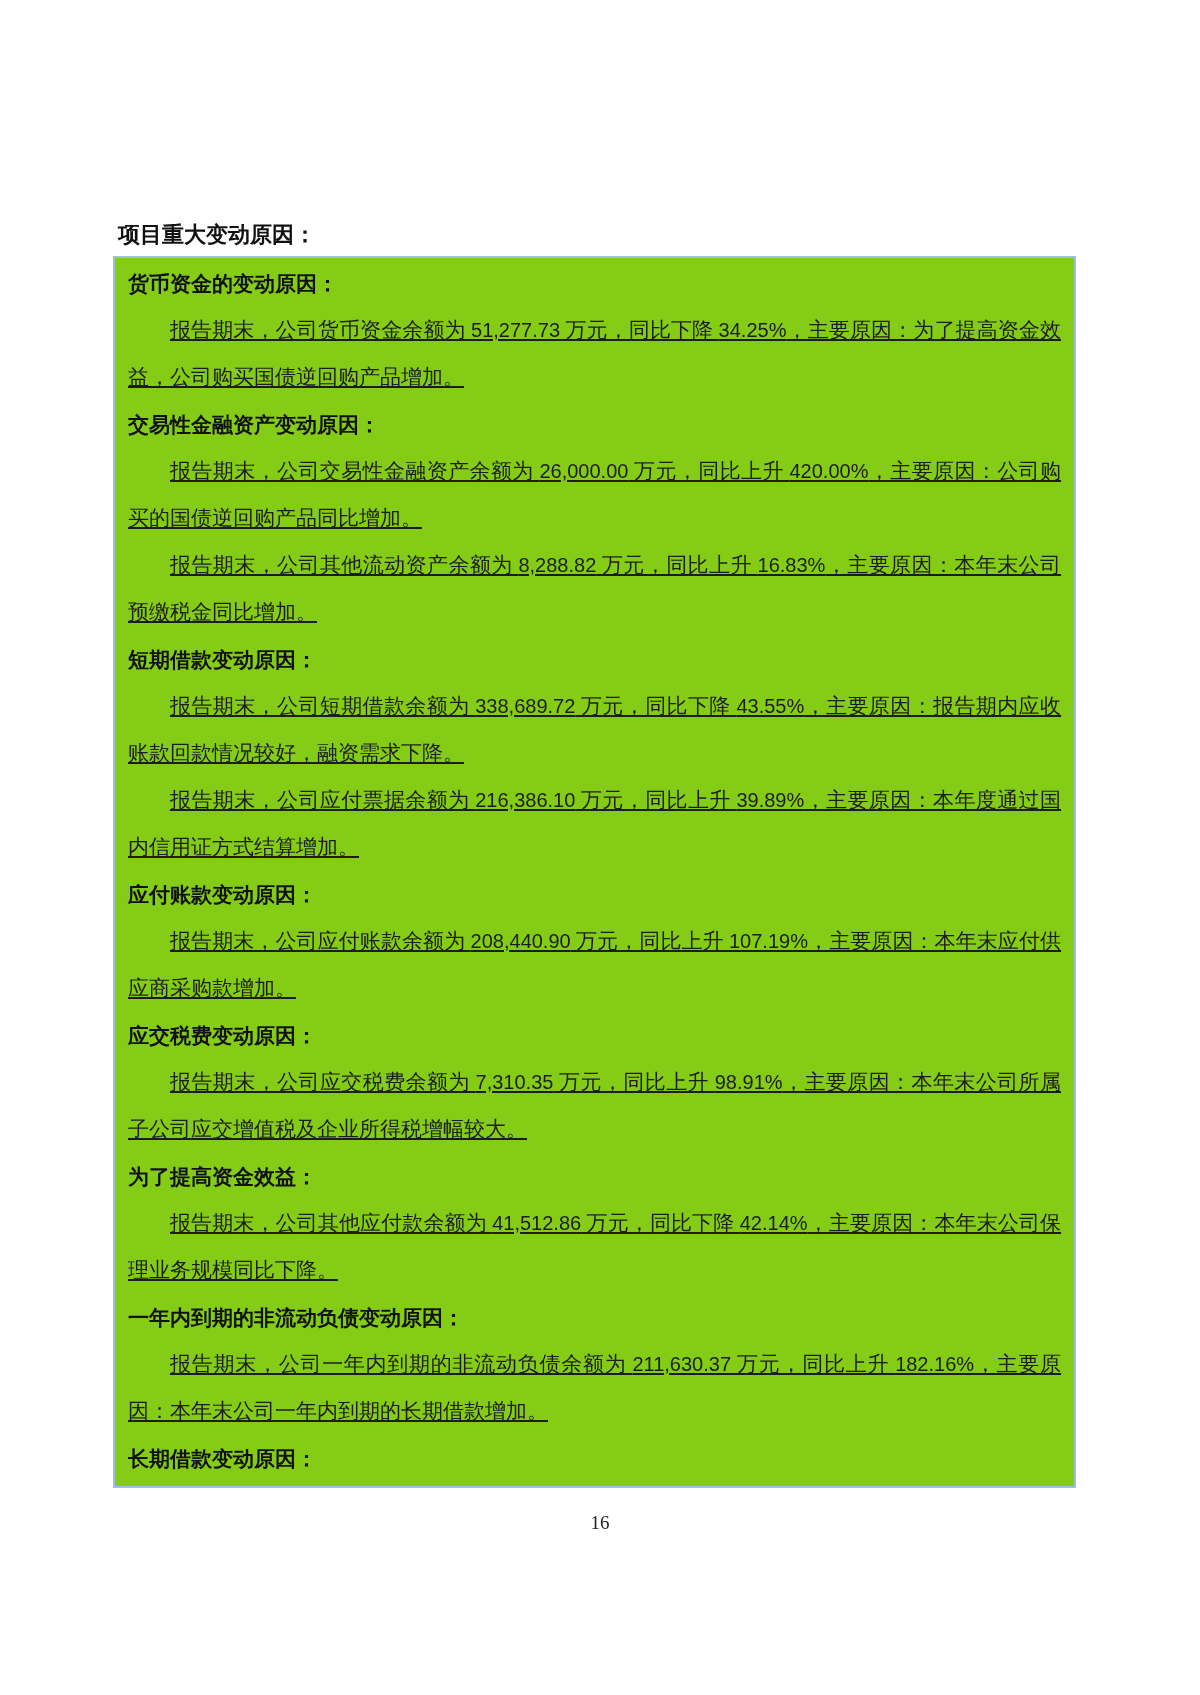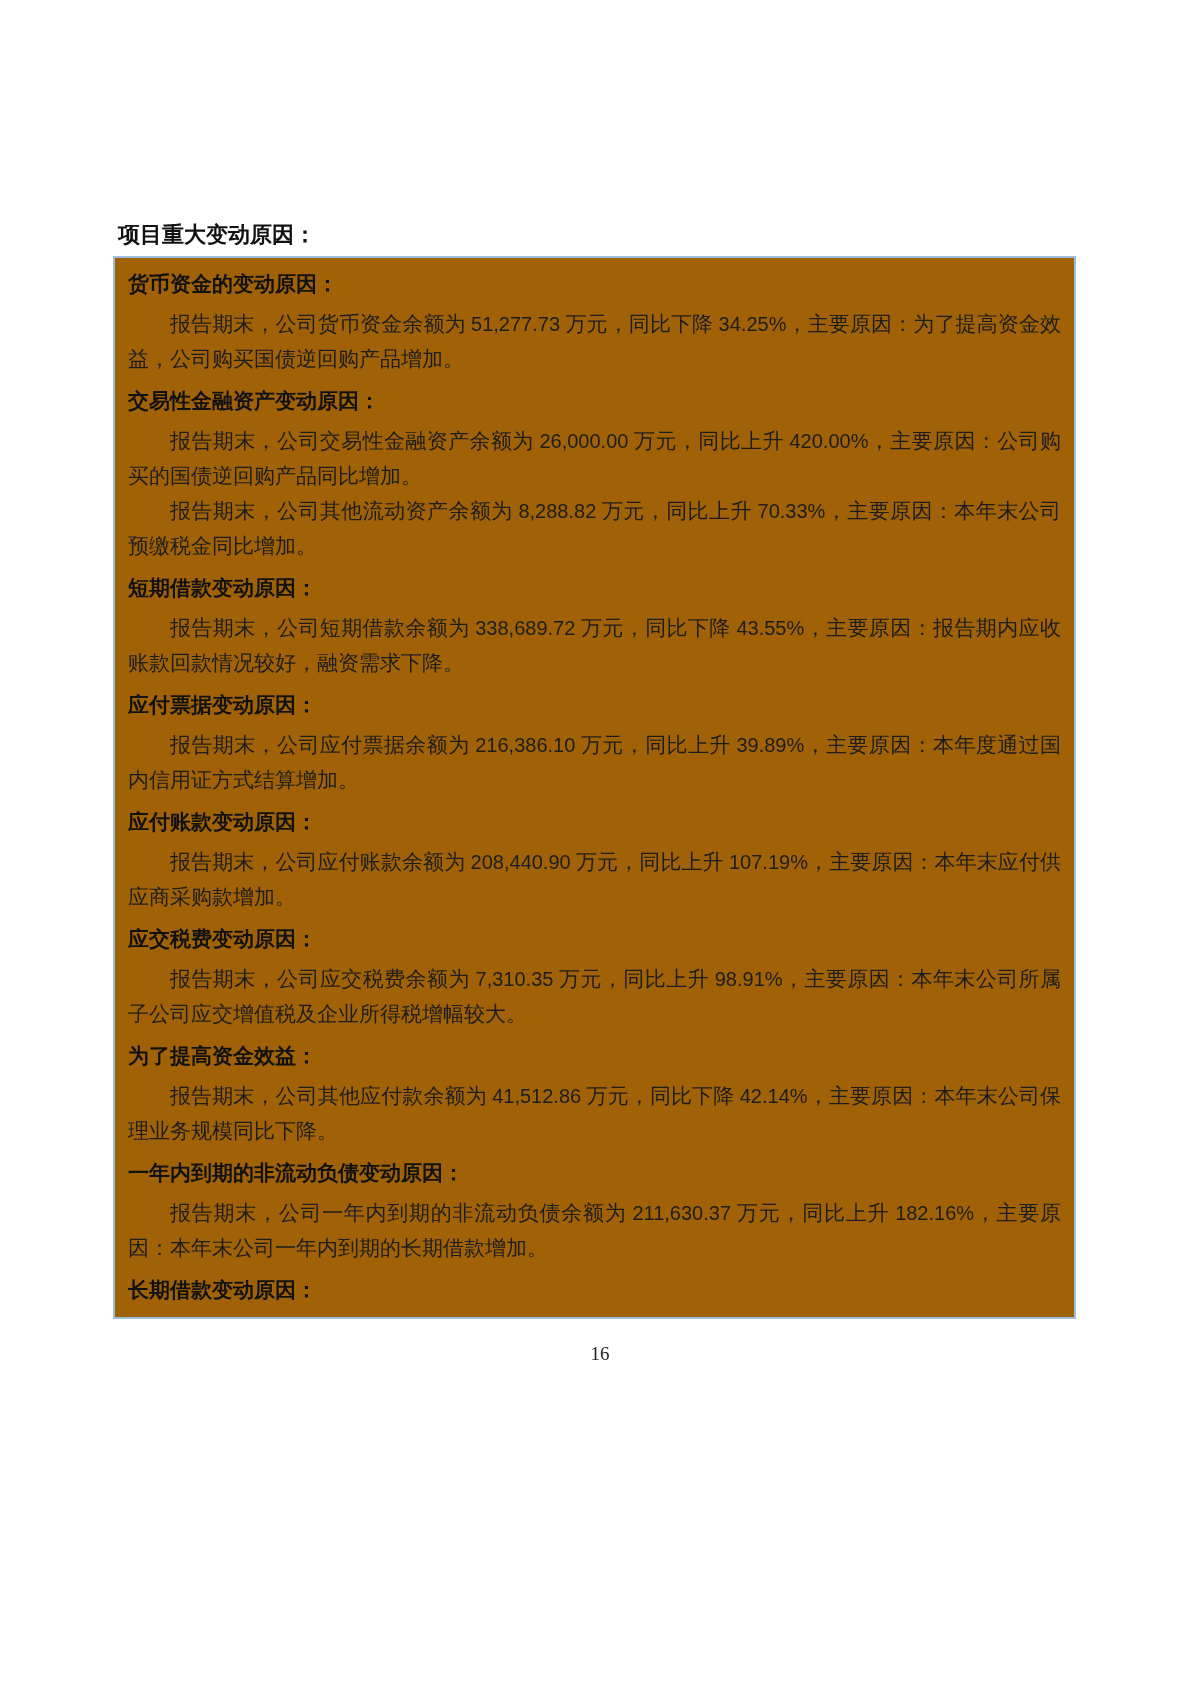--- a/index.html
+++ b/index.html
@@ -20,39 +20,40 @@
     font-size: 22px;
     line-height: 26px;
     color: #111;
   }
   .reasons-box {
     box-sizing: border-box;
     margin-left: 113px;
     width: 963px;
     border: 2px solid #9cc0e0;
     padding: 2px 13px 4px 13px;
-    background: #a16207;
+    background: #84cc16;
   }
   .section { margin: 0; }
   .sec-heading {
     margin: 0;
     font-family: "Liberation Sans", "DejaVu Sans", sans-serif;
     font-weight: bold;
     font-size: 21px;
     line-height: 47px;
     color: #111;
   }
   .sec-body {
     margin: 0;
     font-size: 21px;
-    line-height: 35px;
+    line-height: 47px;
     text-align: justify;
     text-indent: 42px;
     color: #1d1d1d;
     word-break: break-all;
+    text-decoration: underline;
   }
   .sec-body .latin {
     font-family: "Liberation Sans", "DejaVu Sans", sans-serif;
     font-size: 20px;
     letter-spacing: 0;
   }
   .page-footer {
     margin-top: 24px;
     width: 100%;
     text-align: center;
@@ -72,30 +73,29 @@
     <h3 class="sec-heading">货币资金的变动原因：</h3>
     <p class="sec-body">报告期末，公司货币资金余额为 <span class="latin">51,277.73</span> 万元，同比下降 <span class="latin">34.25%</span>，主要原因：为了提高资金效益，公司购买国债逆回购产品增加。</p>
   </div>
 
   <div class="section">
     <h3 class="sec-heading">交易性金融资产变动原因：</h3>
     <p class="sec-body">报告期末，公司交易性金融资产余额为 <span class="latin">26,000.00</span> 万元，同比上升 <span class="latin">420.00%</span>，主要原因：公司购买的国债逆回购产品同比增加。</p>
   </div>
 
   <div class="section">
-    <p class="sec-body">报告期末，公司其他流动资产余额为 <span class="latin">8,288.82</span> 万元，同比上升 <span class="latin">70.33%</span>，主要原因：本年末公司预缴税金同比增加。</p>
+    <p class="sec-body">报告期末，公司其他流动资产余额为 <span class="latin">8,288.82</span> 万元，同比上升 <span class="latin">16.83%</span>，主要原因：本年末公司预缴税金同比增加。</p>
   </div>
 
   <div class="section">
     <h3 class="sec-heading">短期借款变动原因：</h3>
     <p class="sec-body">报告期末，公司短期借款余额为 <span class="latin">338,689.72</span> 万元，同比下降 <span class="latin">43.55%</span>，主要原因：报告期内应收账款回款情况较好，融资需求下降。</p>
   </div>
 
   <div class="section">
-    <h3 class="sec-heading">应付票据变动原因：</h3>
     <p class="sec-body">报告期末，公司应付票据余额为 <span class="latin">216,386.10</span> 万元，同比上升 <span class="latin">39.89%</span>，主要原因：本年度通过国内信用证方式结算增加。</p>
   </div>
 
   <div class="section">
     <h3 class="sec-heading">应付账款变动原因：</h3>
     <p class="sec-body">报告期末，公司应付账款余额为 <span class="latin">208,440.90</span> 万元，同比上升 <span class="latin">107.19%</span>，主要原因：本年末应付供应商采购款增加。</p>
   </div>
 
   <div class="section">
     <h3 class="sec-heading">应交税费变动原因：</h3>

